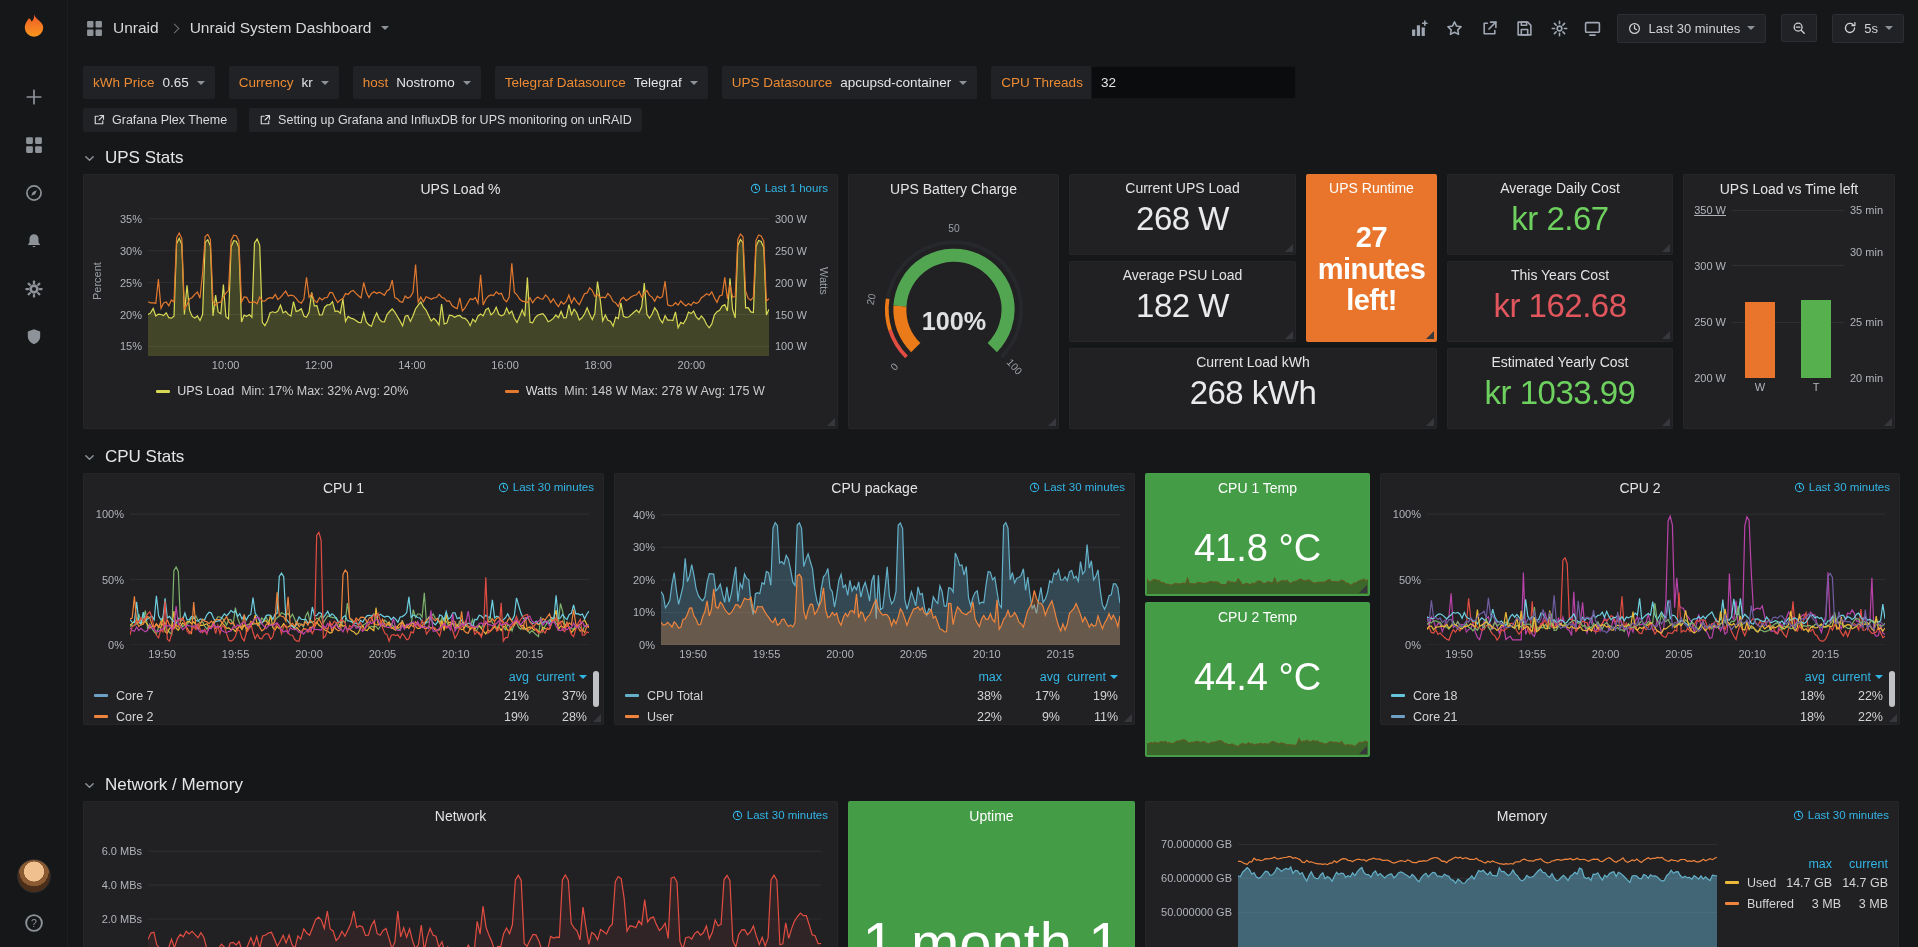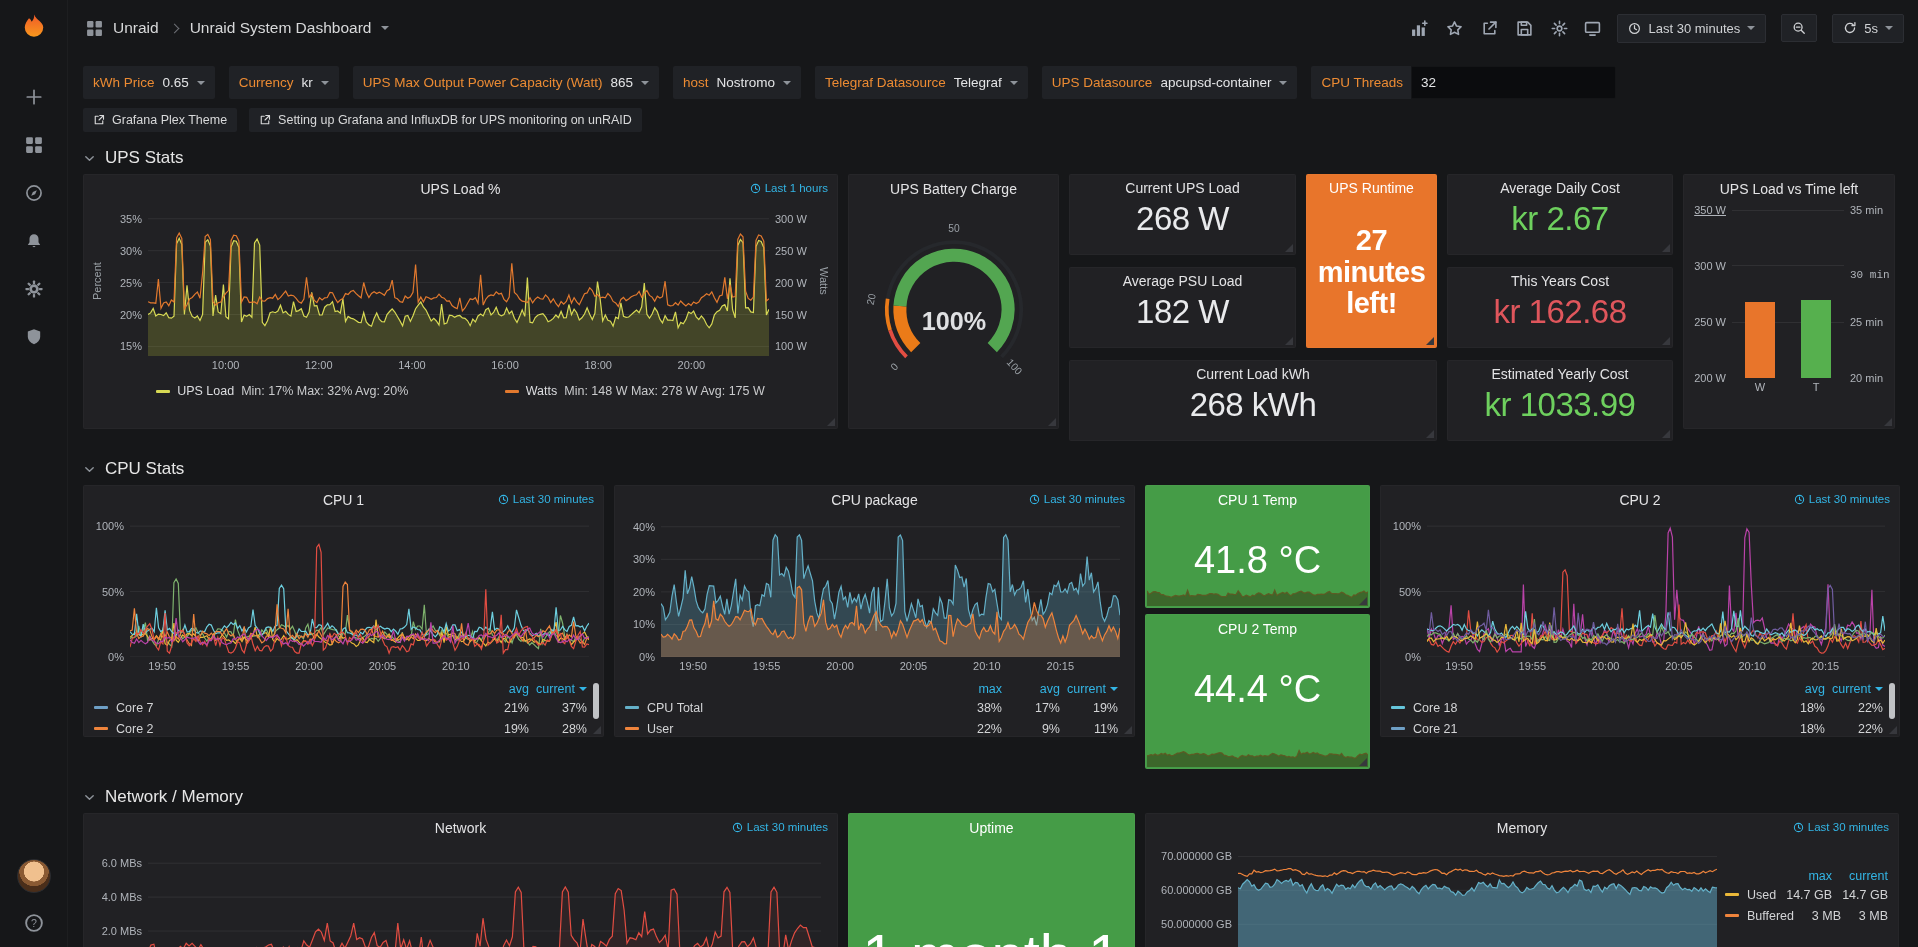--- a/index.html
+++ b/index.html
@@ -62,21 +62,21 @@
 .lg-scroll{position:absolute;right:4px;top:3px;width:6px;height:36px;background:#c0c2c5;border-radius:3px;cursor:pointer}
 .lg-hrow{display:flex;justify-content:flex-end;align-items:center;height:17px;color:#33b5e5}
 .lg-hcell{width:58px;display:flex;justify-content:flex-end;align-items:center;gap:4px;cursor:pointer}
 .sort-caret{width:0;height:0;border-left:4px solid transparent;border-right:4px solid transparent;border-top:4px solid #33b5e5}
 .lg-row{display:flex;align-items:center;height:21px;color:#d3d4d6}
 .lg-name{flex:1;display:flex;align-items:center;gap:8px;cursor:pointer}
 .lg-cell{width:58px;text-align:right}
 .mem-legend{width:175px;padding:14px 4px 0 8px;font-size:12.5px}
 .mem-legend .lg-cell,.mem-legend .lg-hcell{width:56px}
 
-.stats-grid{display:grid;grid-template-columns:227px 131px 226px;grid-template-rows:81px 81px 81px;gap:12px 10px}
+.stats-grid{display:grid;grid-template-columns:227px 131px 226px;grid-template-rows:81px 81px 81px;gap:6px 10px}
 .stat .p-header{height:25px}
 .stat-value{text-align:center;font-size:33px;font-weight:500;color:#e9eaec;letter-spacing:-0.5px}
 .v-green{color:#6ed05e}
 .v-red{color:#e0565c}
 .panel.orange{background:#e8752b;display:flex;flex-direction:column}
 .panel.orange .p-title,.panel.green .p-title{color:#fff}
 .panel.orange .stat-value{flex:1;display:flex;align-items:center;justify-content:center;font-size:29px;font-weight:700;line-height:1.1;color:#fff;padding:0 6px 2px}
 .panel.green{background:#459c47}
 .temp-value{font-size:38px;font-weight:500;color:#fff;text-align:center;margin-top:26px}
 .spark{position:absolute;left:1px;right:1px;bottom:1px}
@@ -256,25 +256,20 @@
         <span class="var-label">kWh Price</span>
         <span class="var-value">0.65</span>
         <span class="caret-down"></span>
       </div>
       <div class="var-pill">
         <span class="var-label">Currency</span>
         <span class="var-value">kr</span>
         <span class="caret-down"></span>
       </div>
       <div class="var-pill">
-        <span class="var-label">UPS Max Output Power Capacity (Watt)</span>
-        <span class="var-value">865</span>
-        <span class="caret-down"></span>
-      </div>
-      <div class="var-pill">
         <span class="var-label">host</span>
         <span class="var-value">Nostromo</span>
         <span class="caret-down"></span>
       </div>
       <div class="var-pill">
         <span class="var-label">Telegraf Datasource</span>
         <span class="var-value">Telegraf</span>
         <span class="caret-down"></span>
       </div>
       <div class="var-pill">
@@ -461,21 +456,21 @@
           <div class="plot" style="flex: 1 1 0%; height: 168px;">
               <div class="gridline" style="top: 167.5px;"></div>
               <div class="gridline" style="top: 111.506px;"></div>
               <div class="gridline" style="top: 55.4944px;"></div>
               <div class="gridline" style="top: -0.5px;"></div>
               <div class="bar" style="left: 25%; height: 76.16px; background: rgb(232, 117, 43);"></div>
               <div class="bar" style="left: 75%; height: 78.4px; background: rgb(86, 176, 78);"></div>
             </div>
           <div class="ygutter r" style="width: 44px; height: 168px;">
               <span class="ytick" style="top: 0px;">35 min</span>
-              <span class="ytick" style="top: 65px; font-family: Liberation Mono, monospace;">30 min</span>
+              <span class="ytick" style="top: 42px;">30 min</span>
               <span class="ytick" style="top: 112.006px;">25 min</span>
               <span class="ytick" style="top: 168px;">20 min</span>
             </div>
         </div>
         <div class="xrow">
             <div style="width:42px"></div>
           <div class="xlabels">
             <span class="xtick" style="left:25%">W</span>
             <span class="xtick" style="left:75%">T</span>
           </div>

